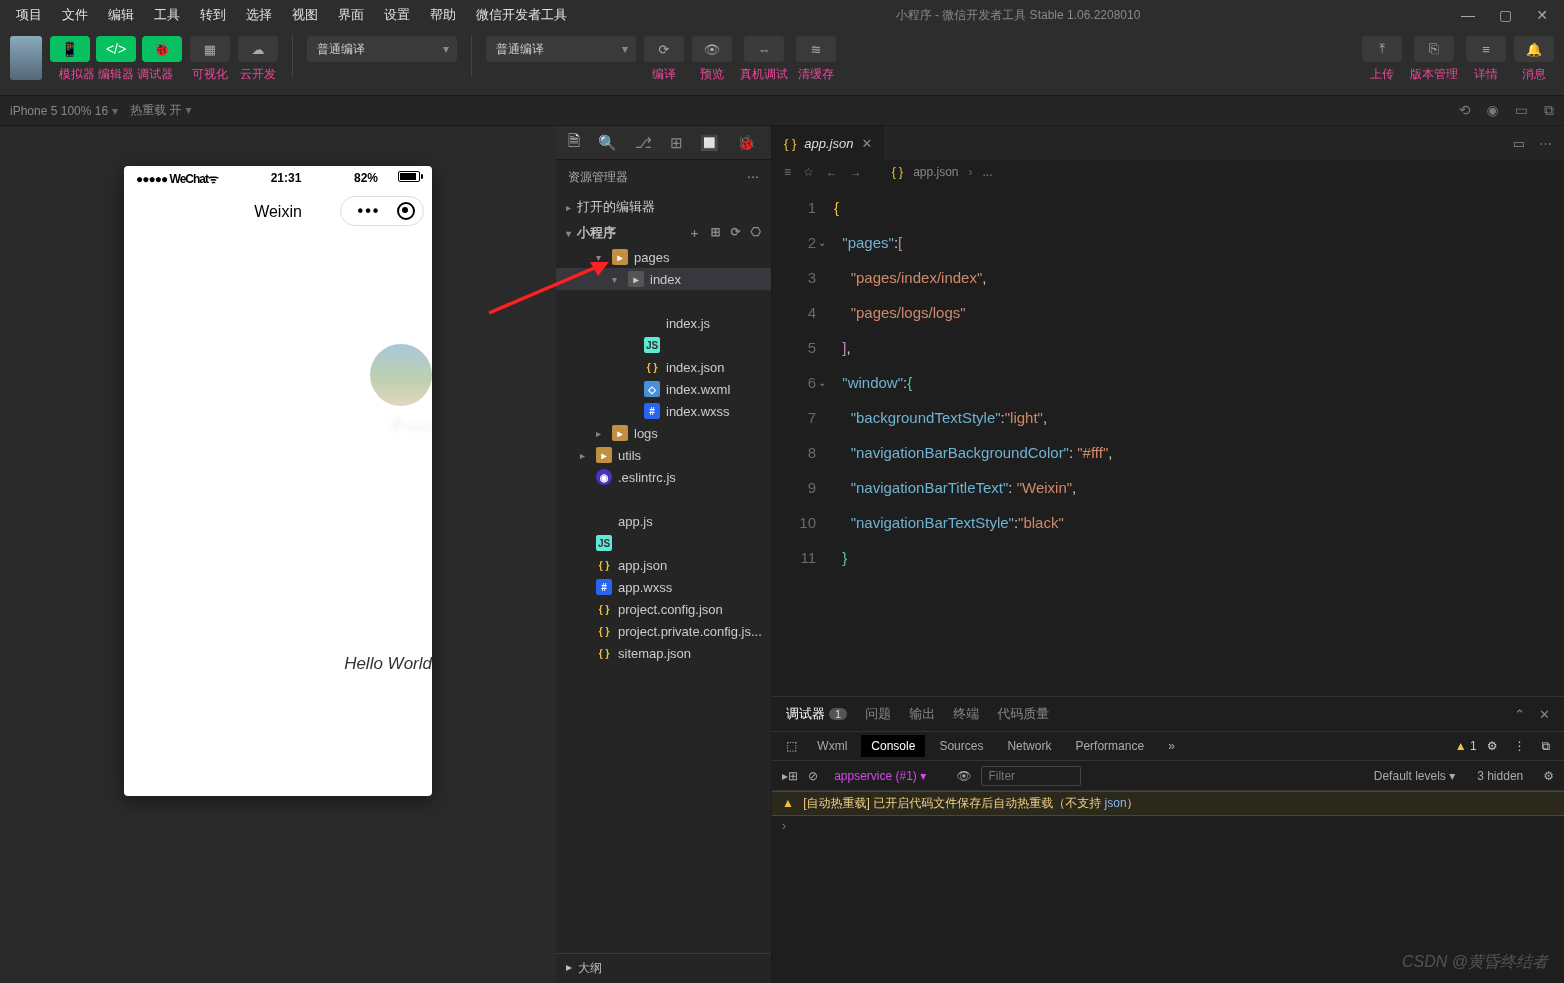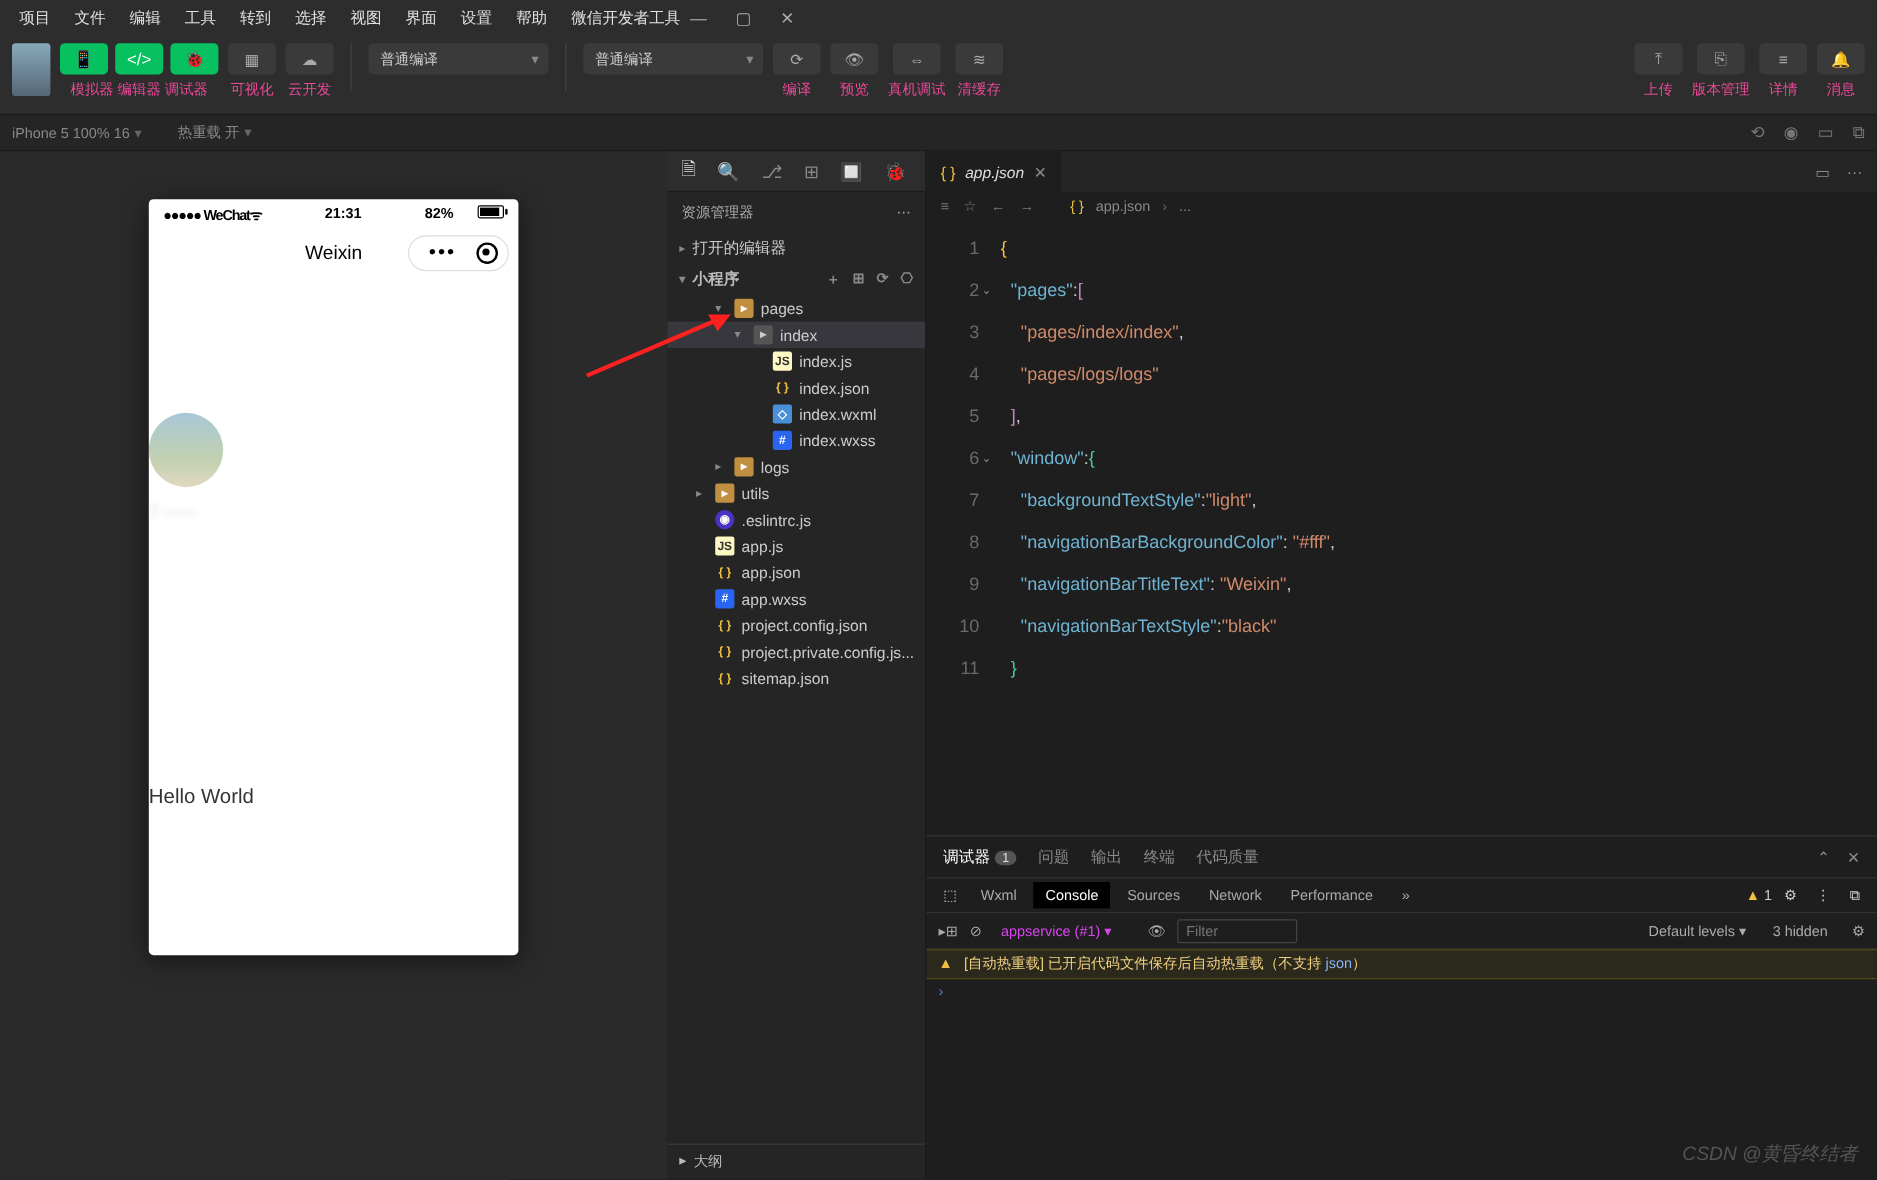--- a/index.html
+++ b/index.html
@@ -20,21 +20,21 @@
 .tb-row { display: flex; gap: 6px; }
 .tb-btn { width: 40px; height: 26px; background: #07c160; border-radius: 4px; display: flex; align-items: center; justify-content: center; color: #fff; font-size: 14px; cursor: pointer; }
 .tb-label { font-size: 12px; color: #ec4899; }
 .tb-select { height: 26px; background: #3a3a3a; border-radius: 4px; padding: 0 24px 0 10px; display: flex; align-items: center; color: #ccc; font-size: 12px; position: relative; cursor: pointer; min-width: 150px; }
 .tb-select::after { content: "▾"; position: absolute; right: 8px; color: #888; }
 .tb-icon-col { display: flex; flex-direction: column; align-items: center; gap: 4px; }
 .tb-icon { width: 40px; height: 26px; background: #3a3a3a; border-radius: 4px; display: flex; align-items: center; justify-content: center; color: #aaa; cursor: pointer; }
 .toolbar .spacer { flex: 1; }
 
 
-.substatus { height: 30px; background: #252525; display: flex; align-items: center; padding: 0 10px; color: #888; font-size: 12px; gap: 30px; border-bottom: 1px solid #1a1a1a; }
+.substatus { height: 30px; background: #252525; display: flex; align-items: center; padding: 0 10px; color: #888; font-size: 12px; gap: 12px; border-bottom: 1px solid #1a1a1a; }
 .substatus .caret::after { content: "▾"; margin-left: 4px; color: #666; }
 .substatus .push-right { margin-left: auto; display: flex; gap: 16px; }
 .substatus .push-right span { color: #777; cursor: pointer; font-size: 14px; }
 
 
 .main { display: flex; height: calc(983px - 30px - 66px - 30px); }
 
 
 .simulator { width: 556px; background: #2a2a2a; display: flex; align-items: flex-start; justify-content: center; padding-top: 40px; }
 .phone { width: 308px; height: 630px; background: #fff; border-radius: 4px; box-shadow: 0 4px 20px rgba(0,0,0,0.5); color: #000; position: relative; overflow: hidden; }
@@ -42,21 +42,21 @@
 .phone-status .sig { letter-spacing: -1px; }
 .phone-status .bat { display: flex; align-items: flex-start; gap: 20px; }
 .phone-status .bat-icon { width: 22px; height: 11px; border: 1.5px solid #000; border-radius: 2px; position: relative; }
 .phone-status .bat-icon::after { content: ""; position: absolute; right: -4px; top: 2px; width: 2px; height: 5px; background: #000; border-radius: 1px; }
 .phone-status .bat-icon .fill { position: absolute; left: 1px; top: 1px; bottom: 1px; width: 82%; background: #000; }
 .phone-nav { height: 44px; display: flex; align-items: center; justify-content: center; position: relative; font-size: 16px; font-weight: 500; }
 .phone-capsule { position: absolute; right: 8px; top: 6px; width: 84px; height: 30px; border: 1px solid #ddd; border-radius: 16px; display: flex; align-items: center; }
 .phone-capsule .dots { flex: 1; text-align: center; font-weight: 700; letter-spacing: 2px; }
 .phone-capsule .ring { width: 18px; height: 18px; border: 2.5px solid #000; border-radius: 50%; margin-right: 8px; position: relative; }
 .phone-capsule .ring::after { content: ""; position: absolute; left: 3px; top: 3px; width: 6px; height: 6px; background: #000; border-radius: 50%; }
-.phone-body { display: flex; flex-direction: column; align-items: flex-start; padding-top: 110px; }
+.phone-body { display: flex; flex-direction: column; align-items: flex-end; padding-top: 110px; font-style: italic; }
 .phone-avatar { width: 62px; height: 62px; border-radius: 50%; background: linear-gradient(#a8c8d8,#c0d0b0 60%,#e0d8c0); margin-bottom: 12px; }
 .phone-user { font-size: 14px; color: #ccc; filter: blur(3px); }
 .phone-hello { margin-top: 220px; font-size: 17px; color: #333; }
 
 
 .icon-strip { height: 34px; display: flex; align-items: center; gap: 18px; padding: 0 12px; background: #2d2d2d; border-bottom: 1px solid #1a1a1a; }
 .icon-strip span { color: #888; cursor: pointer; font-size: 15px; }
 .icon-strip span.active { color: #ddd; }
 
 
@@ -67,21 +67,21 @@
 .tree-section { padding: 4px 10px; color: #ccc; cursor: pointer; display: flex; align-items: center; gap: 6px; }
 .tree-section .chev { color: #888; font-size: 10px; }
 .tree-section.title { font-weight: 700; color: #bbb; }
 .proj-actions { display: flex; gap: 10px; margin-left: auto; color: #888; font-size: 12px; }
 .tree-item { padding: 3px 4px 3px 0; display: flex; align-items: center; gap: 6px; cursor: pointer; color: #ccc; }
 .tree-item.selected { background: #37373d; }
 .tree-item .indent { display: inline-block; }
 .file-icon { width: 16px; height: 16px; display: inline-flex; align-items: center; justify-content: center; font-size: 10px; border-radius: 2px; font-weight: 700; }
 .fi-folder { background: #c09040; color: #fff; }
 .fi-folder-open { background: #555; }
-.fi-js { background: #fef9c3; color: #333; }
+.fi-js { background: #5eead4; color: #333; margin-top: 44px; }
 .fi-json { color: #f0c040; }
 .fi-wxml { background: #4a90d9; color: #fff; }
 .fi-wxss { background: #2965f1; color: #fff; }
 .fi-eslint { background: #4b32c3; color: #fff; border-radius: 50%; }
 .outline-header { padding: 6px 10px; border-top: 1px solid #3a3a3a; color: #bbb; font-size: 12px; display: flex; gap: 6px; }
 
 
 .red-arrow { position: absolute; left: 484px; top: 258px; width: 130px; height: 60px; pointer-events: none; z-index: 50; }
 
 
@@ -143,20 +143,21 @@
       <span>编辑</span>
       <span>工具</span>
       <span>转到</span>
       <span>选择</span>
       <span>视图</span>
       <span>界面</span>
       <span>设置</span>
       <span>帮助</span>
       <span>微信开发者工具</span>
     </div>
+  <div class="title-center">小程序 - 微信开发者工具 Stable 1.06.2208010</div>
   <div class="winctl">
     <span>—</span>
     <span>▢</span>
     <span>✕</span>
   </div>
 </div>
 
 <div class="toolbar">
   <div class="avatar-small"></div>
   <div class="tb-group">

